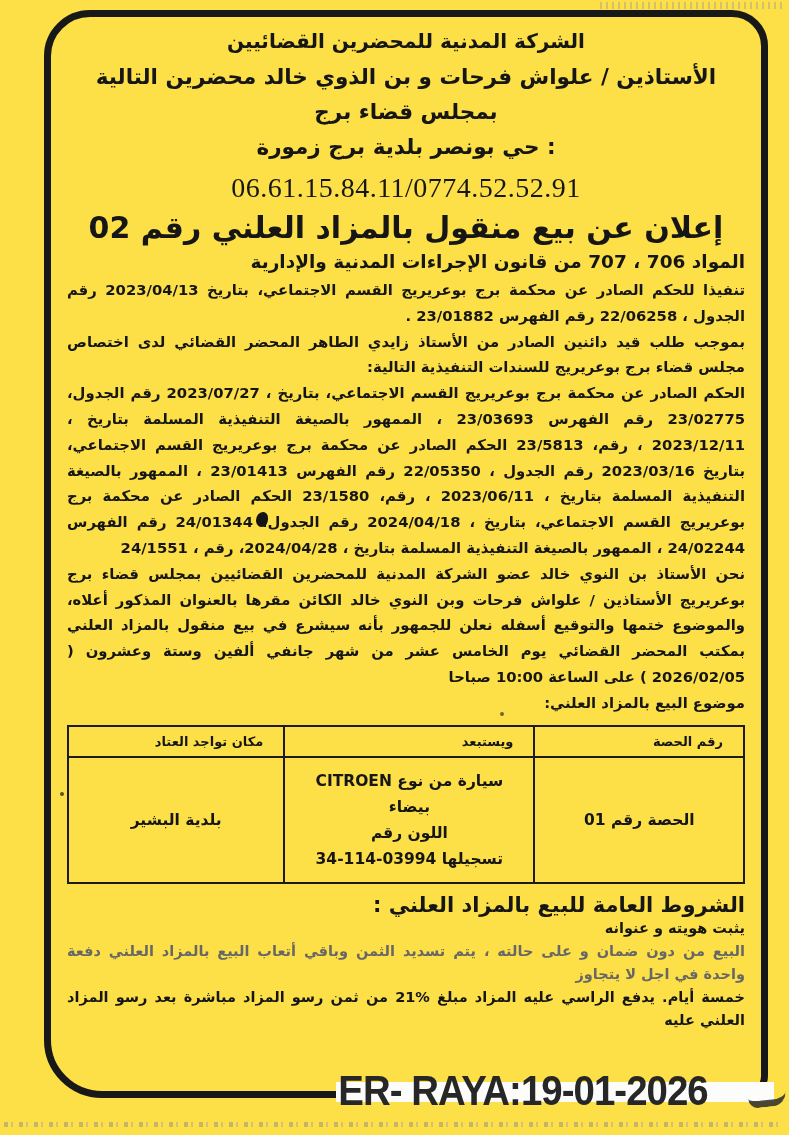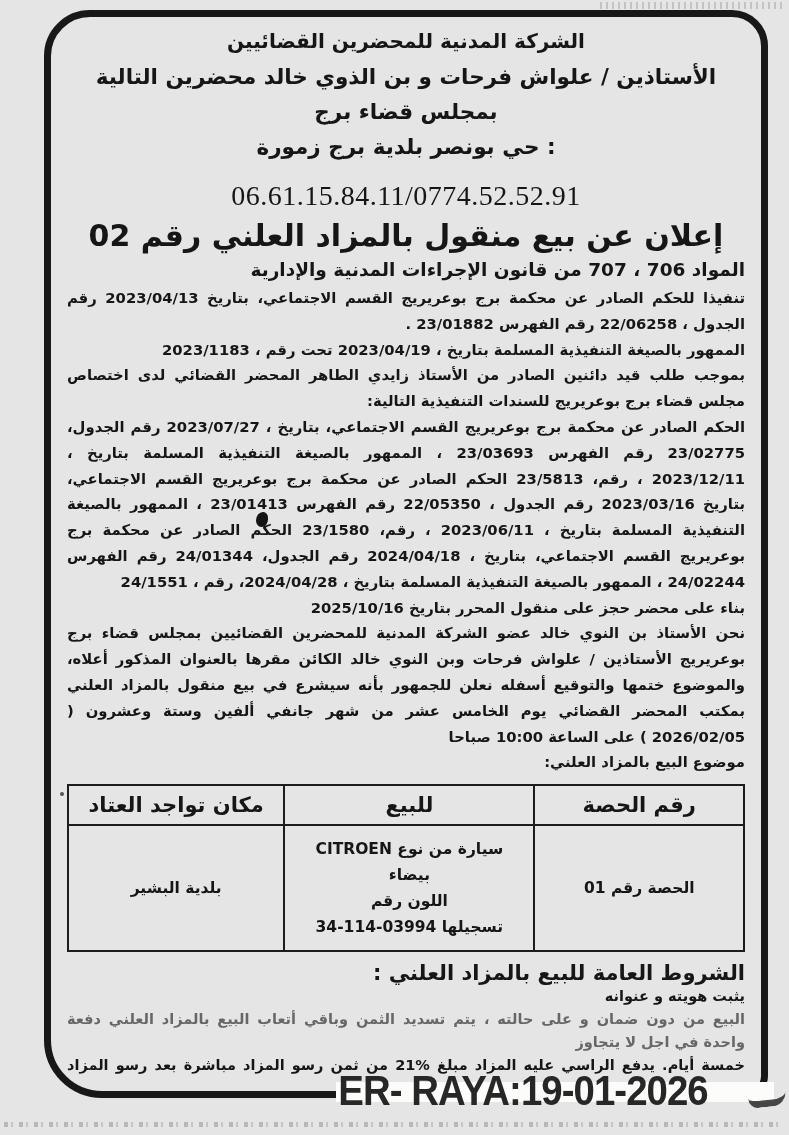--- a/index.html
+++ b/index.html
@@ -1,44 +1,44 @@
 <!DOCTYPE html>
 <html lang="ar"><head>
 <meta charset="utf-8">
 <style>
   html,body{margin:0;padding:0;}
   .page{
     position:relative; width:789px; height:1135px;
-    background:#e5e5e5; overflow:hidden;
+    background:#fde047; overflow:hidden;
     font-family:"DejaVu Sans",sans-serif; color:#161616;
     direction:rtl;
   }
   .frame{
     position:absolute; left:44px; top:10px; width:724px; height:1088px;
     box-sizing:border-box; border:7px solid #181818;
     border-radius:46px 36px 22px 58px;
     padding:10px 16px 0 16px;
   }
   .company{ text-align:center; font-size:20px; font-weight:700; margin-top:2px; }
   .addr{ text-align:center; font-size:21.5px; font-weight:700; line-height:35px; margin-top:6px; }
   .phone{ direction:ltr; text-align:center; font-family:"Liberation Serif",serif;
-    font-size:28px; margin-top:16px; letter-spacing:.5px; font-weight:400; }
+    font-size:28px; margin-top:8px; letter-spacing:.5px; font-weight:400; }
   .title{ text-align:center; font-size:30px; font-weight:700; margin-top:6px; }
   .subtitle{ font-size:18.5px; font-weight:700; margin-top:6px; }
   .body-text{ margin-top:5px; }
   .body-text p{ margin:0; font-size:14.8px; font-weight:700; line-height:25.8px;
     text-align:justify; text-justify:inter-word; }
   table.items{
     width:100%; border-collapse:collapse; margin-top:9px;
     font-weight:700; font-size:15.5px;
   }
   table.items th, table.items td{
     border:2.5px solid #1c1c1c; text-align:center; vertical-align:middle;
   }
-  table.items th{ padding:7px 4px; font-size:21px; }
+  table.items th{ padding:7px 20px; font-size:13px;text-align:right; }
   table.items td{ padding:10px 12px; height:78px; }
   .desig div{ line-height:26px; }
   .cond-head{ font-size:21px; font-weight:700; margin-top:9px; }
   .cond-line{ font-size:14.5px; font-weight:700; line-height:23px; text-align:justify; }
   .cond-line.faded{ color:#676767; filter:blur(.4px); font-weight:700; }
   .border-fade{ position:absolute; left:336px; top:1082px; width:438px; height:20px;
     background:#fcfcfa; }
   .corner-mark{ position:absolute; left:748px; top:1088px; width:38px; height:12px;
     border-bottom:7px solid #2a2a2a; border-radius:0 0 14px 10px;
     transform:rotate(-6deg); opacity:.85; }
@@ -78,38 +78,36 @@
     </div>
 
     <div class="phone">06.61.15.84.11/0774.52.52.91</div>
 
     <div class="title">إعلان عن بيع منقول بالمزاد العلني رقم 02</div>
 
     <div class="subtitle">المواد 706 ، 707 من قانون الإجراءات المدنية والإدارية</div>
 
     <div class="body-text">
       <p>تنفيذا للحكم الصادر عن محكمة برج بوعريريج القسم الاجتماعي، بتاريخ 2023/04/13 رقم الجدول ، 22/06258 رقم الفهرس 23/01882 .</p>
-      <p>الممهور بالصيغة التنفيذية المسلمة بتاريخ ، 2023/04/19 تحت رقم ، 2023/1183</p>
       <p>بموجب طلب قيد دائنين الصادر من الأستاذ زايدي الطاهر المحضر القضائي لدى اختصاص مجلس قضاء برج بوعريريج للسندات التنفيذية التالية:</p>
       <p>الحكم الصادر عن محكمة برج بوعريريج القسم الاجتماعي، بتاريخ ، 2023/07/27 رقم الجدول، 23/02775 رقم الفهرس 23/03693 ، الممهور بالصيغة التنفيذية المسلمة بتاريخ ، 2023/12/11 ، رقم، 23/5813 الحكم الصادر عن محكمة برج بوعريريج القسم الاجتماعي، بتاريخ 2023/03/16 رقم الجدول ، 22/05350 رقم الفهرس 23/01413 ، الممهور بالصيغة التنفيذية المسلمة بتاريخ ، 2023/06/11 ، رقم، 23/1580 الحكم الصادر عن محكمة برج بوعريريج القسم الاجتماعي، بتاريخ ، 2024/04/18 رقم الجدول، 24/01344 رقم الفهرس 24/02244 ، الممهور بالصيغة التنفيذية المسلمة بتاريخ ، 2024/04/28، رقم ، 24/1551</p>
-      <p>بناء على محضر حجز على منقول المحرر بتاريخ 2025/10/16</p>
       <p>نحن الأستاذ بن النوي خالد عضو الشركة المدنية للمحضرين القضائيين بمجلس قضاء برج بوعريريج الأستاذين / علواش فرحات وبن النوي خالد الكائن مقرها بالعنوان المذكور أعلاه، والموضوع ختمها والتوقيع أسفله نعلن للجمهور بأنه سيشرع في بيع منقول بالمزاد العلني بمكتب المحضر القضائي يوم الخامس عشر من شهر جانفي ألفين وستة وعشرون ( 2026/02/05 ) على الساعة 10:00 صباحا</p>
       <p>موضوع البيع بالمزاد العلني:</p>
     </div>
 
     <table class="items" dir="rtl">
       <colgroup>
         <col style="width:31%">
         <col style="width:37%">
         <col style="width:32%">
       </colgroup>
       <thead>
         <tr>
           <th>رقم الحصة</th>
-          <th>للبيع</th>
+          <th>ويستبعد</th>
           <th>مكان تواجد العتاد</th>
         </tr>
       </thead>
       <tbody>
         <tr>
           <td>الحصة رقم 01</td>
           <td class="desig">
             <div>سيارة من نوع CITROEN بيضاء</div>
             <div>اللون رقم</div>
             <div>تسجيلها 03994-114-34</div>

